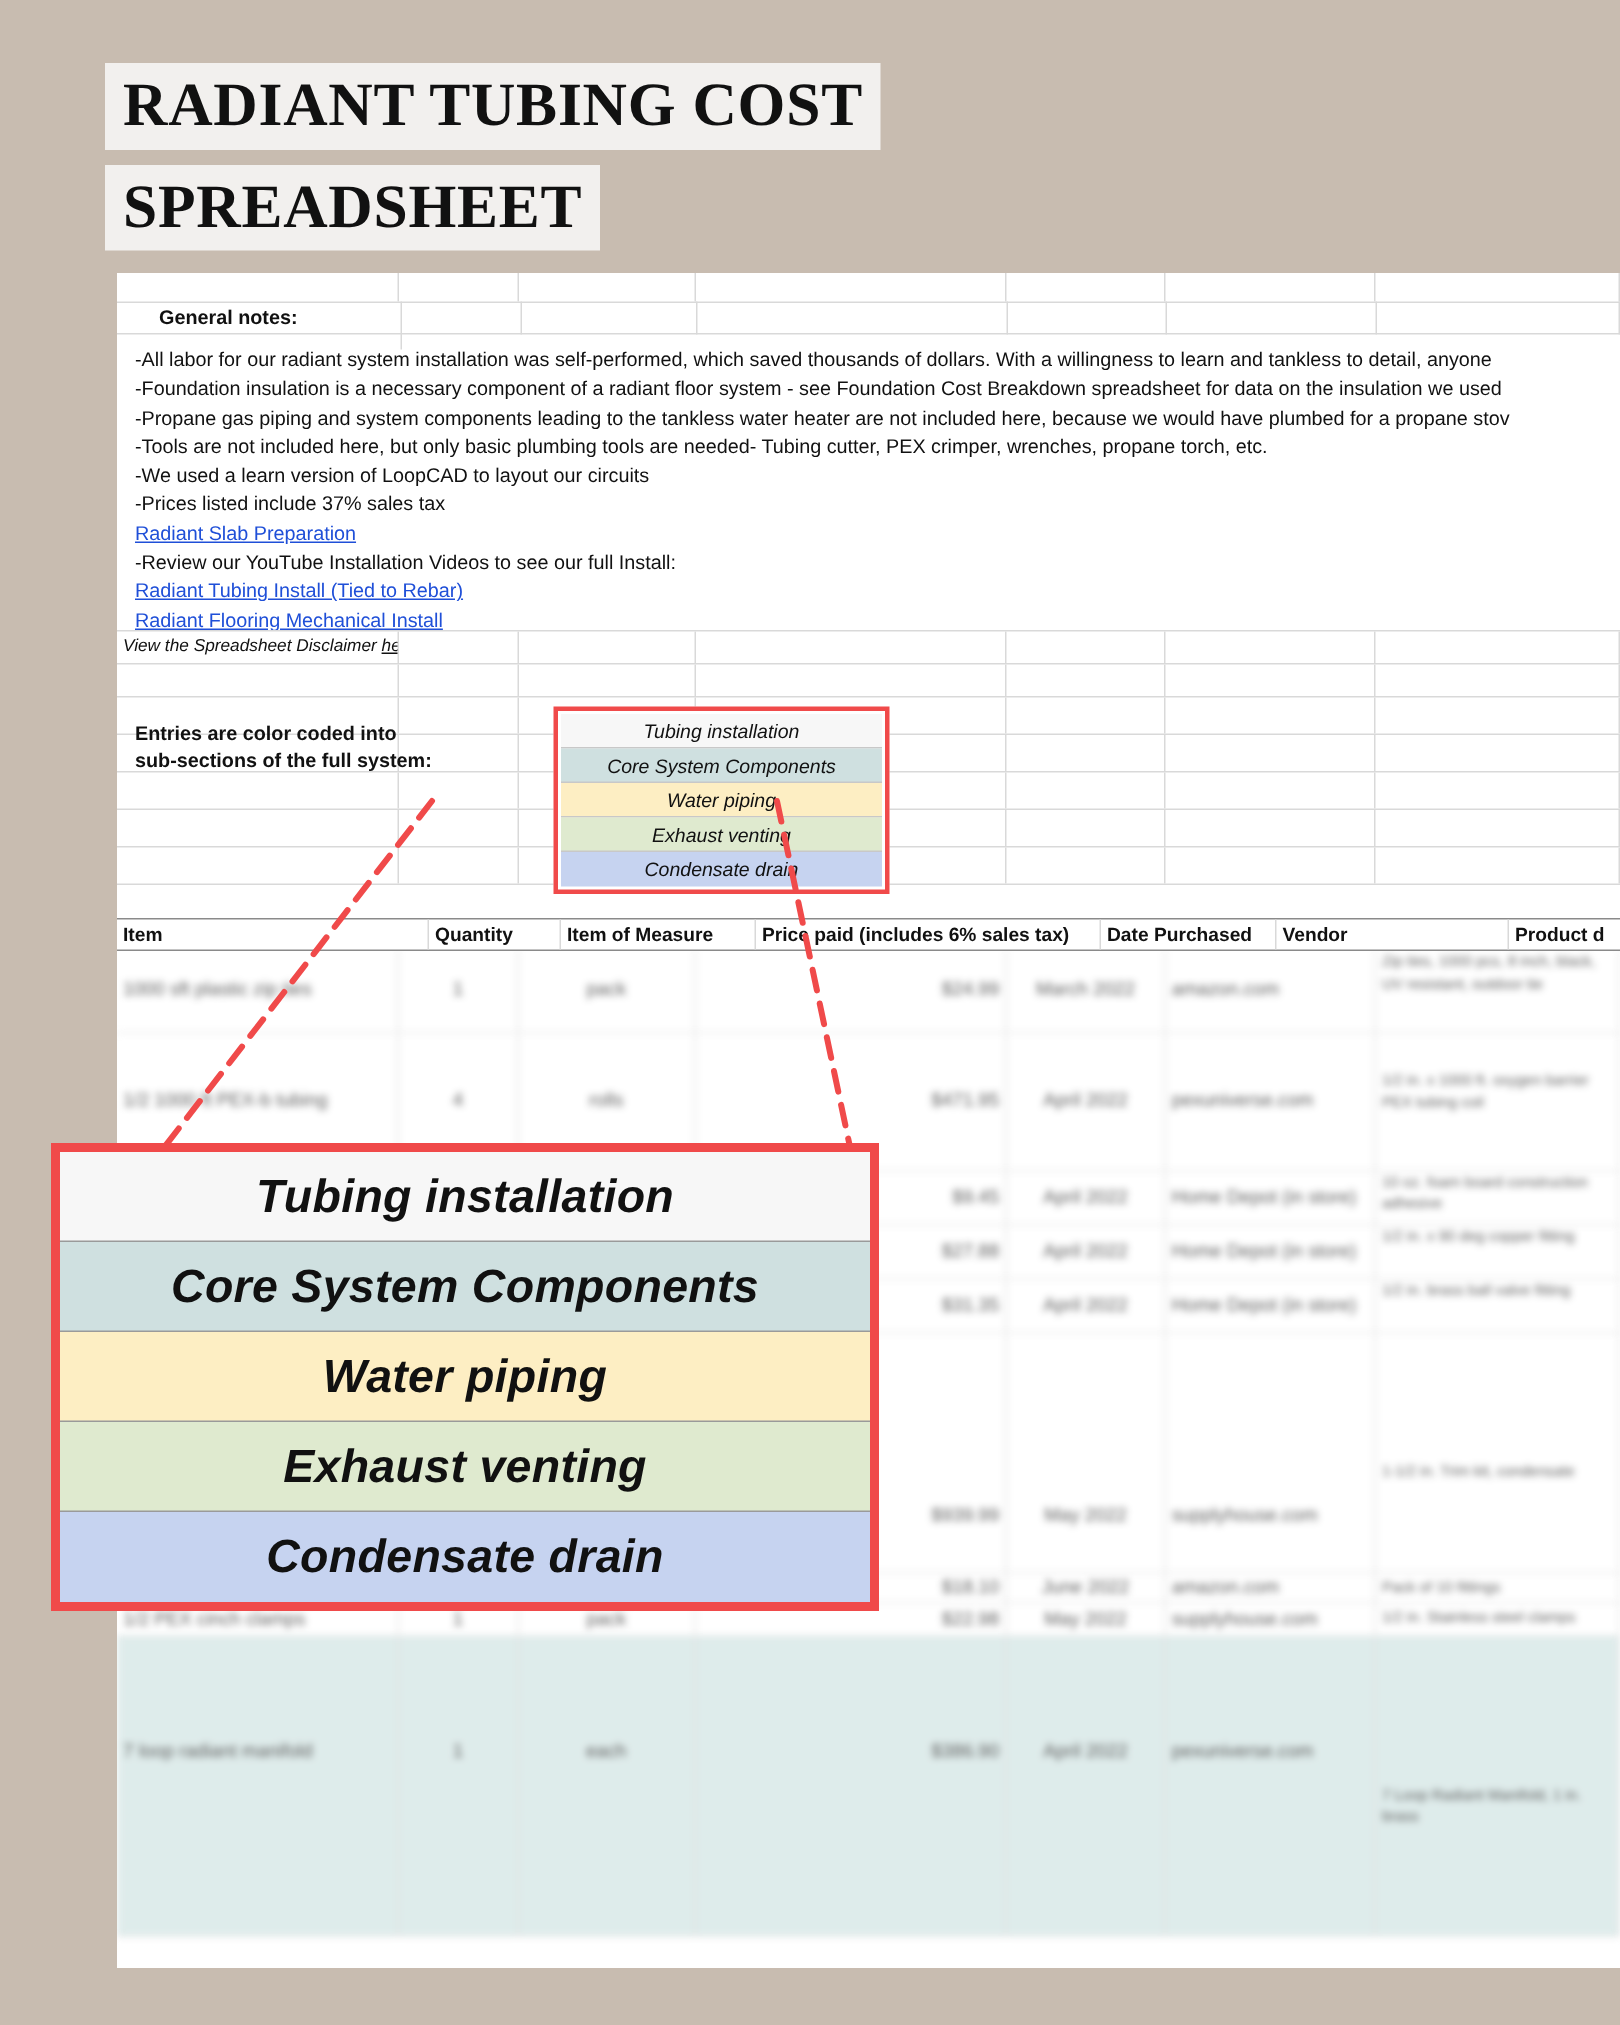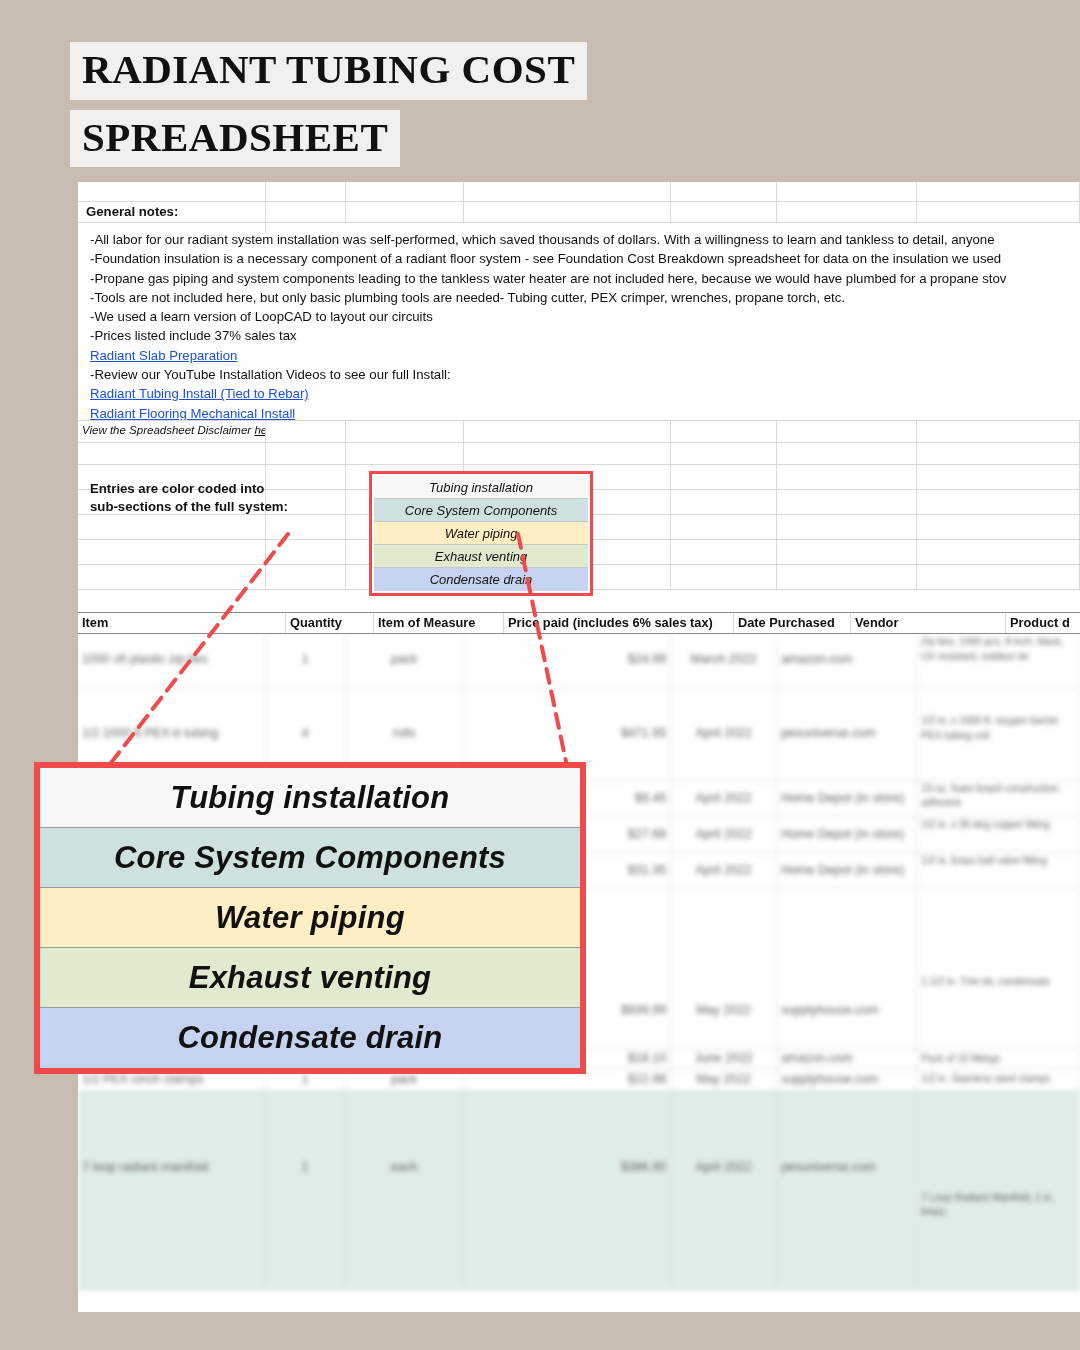--- a/index.html
+++ b/index.html
@@ -228,21 +228,21 @@
       <div class="cell c-unit"></div>
       <div class="cell c-price"></div>
       <div class="cell c-date"></div>
       <div class="cell c-vendor"></div>
       <div class="cell c-desc"></div>
     </div>
   </div>
 
   <div id="notes-block" style="top:19px;">
     <div class="grid-row notes-head-row">
-      <div class="cell c-item note-line note-bold" style="height:32px;line-height:20px;padding-left:8px;">General notes:</div>
+      <div class="cell c-item note-line note-bold" style="height:32px;line-height:20px;padding-left:28px;">General notes:</div>
       <div class="cell c-qty" style="height:22px;"></div>
       <div class="cell c-unit" style="height:22px;"></div>
       <div class="cell c-price" style="height:22px;"></div>
       <div class="cell c-date" style="height:22px;"></div>
       <div class="cell c-vendor" style="height:22px;"></div>
       <div class="cell c-desc" style="height:22px;"></div>
     </div>
 
     <div style="padding-top:7px;">
       <div class="note-line">-All labor for our radiant system installation was self-performed, which saved thousands of dollars. With a willingness to learn and tankless to detail, anyone</div>

